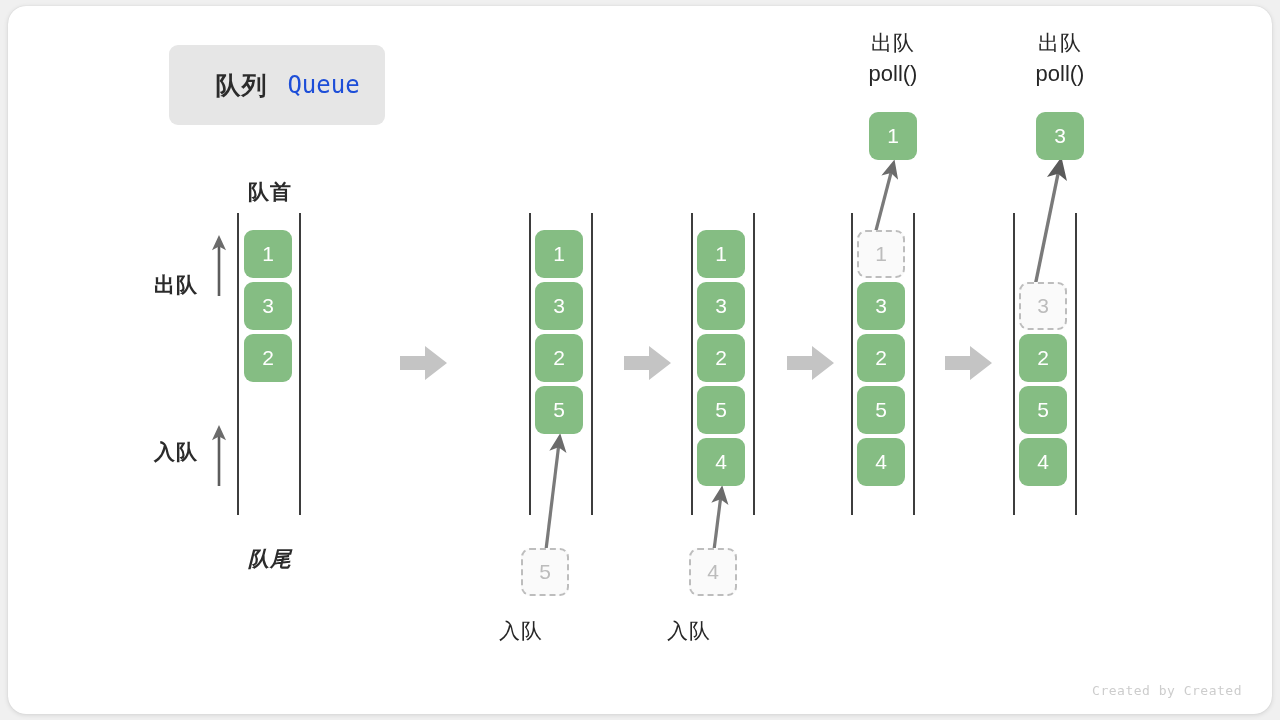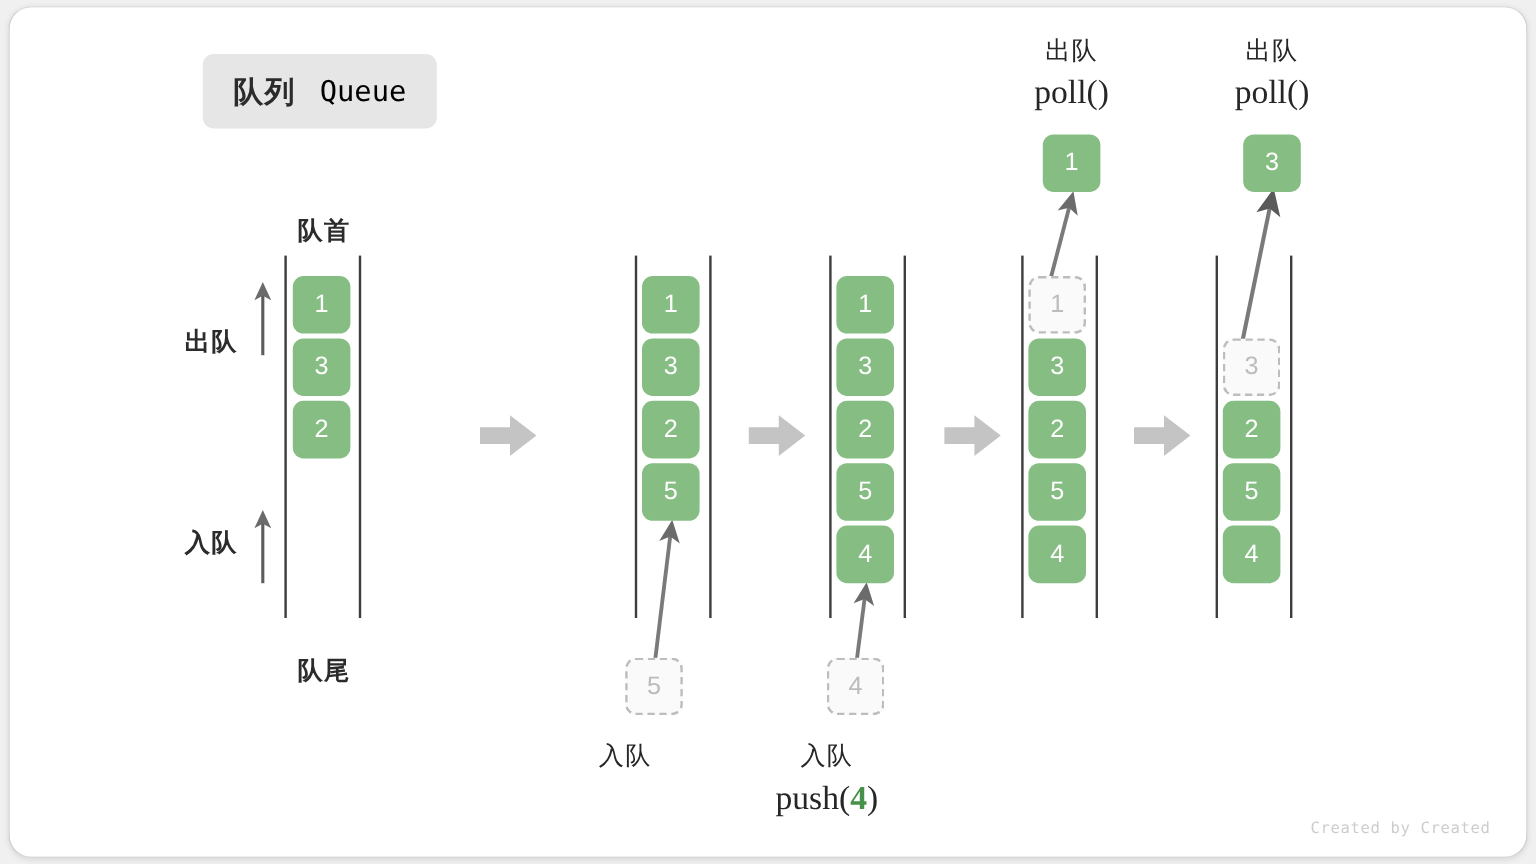--- a/index.html
+++ b/index.html
@@ -24,37 +24,38 @@
     box-shadow: 0 1px 5px rgba(0,0,0,0.12), 0 0 1px rgba(0,0,0,0.15);
     overflow: hidden;
   }
   .abs { position: absolute; }
 
   
   #title-badge {
     left: 161px;
     top: 39px;
     width: 195px;
-    height: 62px;
+    height: 80px;
     background: #e6e6e6;
     border-radius: 9px;
     display: flex;
     align-items: center;
     justify-content: center;
     gap: 20px;
+    padding-left: 21px;
   }
   #title-badge .cn {
     font-size: 25px;
     font-weight: bold;
     color: #2b2b2b;
     letter-spacing: 1px;
   }
   #title-badge .en {
     font-size: 24px;
-    color: #000000;
+    color: #1d4ed8;
     font-family: "DejaVu Sans Mono", "Liberation Mono", monospace;
   }
 
   
   .col { top: 0; left: 0; }
   .rail {
     position: absolute;
     width: 2px;
     background: #3d3d3d;
     top: 207px;
@@ -98,23 +99,23 @@
   .op-label {
     text-align: center;
     line-height: 1.42;
   }
   .op-label .cn {
     font-size: 21px;
     color: #262626;
     letter-spacing: 1px;
   }
   .op-label .code {
-    font-size: 28px;
+    font-size: 22px;
     color: #262626;
-    font-family: Liberation Serif, serif;
+    font-family: Liberation Sans, sans-serif;
   }
   .op-label .code .num { color: #46924a; font-weight: bold; }
 
   #credit {
     right: 30px;
     bottom: 16px;
     font-size: 13px;
     color: #cdcdcd;
     font-family: "DejaVu Sans Mono", "Liberation Mono", monospace;
     letter-spacing: 0.5px;
@@ -172,21 +173,21 @@
     <div class="abs side-label" style="left:118px; top:265px; width:72px;">出队</div>
     <div class="abs side-label" style="left:118px; top:432px; width:72px;">入队</div>
 
     <div class="abs rail" style="left:229px;"></div>
     <div class="abs rail" style="left:291px;"></div>
 
     <div class="abs cell filled" style="left:236px; top:224px;">1</div>
     <div class="abs cell filled" style="left:236px; top:276px;">3</div>
     <div class="abs cell filled" style="left:236px; top:328px;">2</div>
 
-    <div class="abs hdr-label" style="left:198px; top:539px; width:128px;">队尾</div>
+    <div class="abs hdr-label" style="left:198px; top:539px; width:128px;font-style:italic;">队尾</div>
   </div>
 
   <div class="abs col">
     <div class="abs rail" style="left:521px;"></div>
     <div class="abs rail" style="left:583px;"></div>
 
     <div class="abs cell filled" style="left:527px; top:224px;">1</div>
     <div class="abs cell filled" style="left:527px; top:276px;">3</div>
     <div class="abs cell filled" style="left:527px; top:328px;">2</div>
     <div class="abs cell filled" style="left:527px; top:380px;">5</div>
@@ -205,21 +206,20 @@
     <div class="abs cell filled" style="left:689px; top:224px;">1</div>
     <div class="abs cell filled" style="left:689px; top:276px;">3</div>
     <div class="abs cell filled" style="left:689px; top:328px;">2</div>
     <div class="abs cell filled" style="left:689px; top:380px;">5</div>
     <div class="abs cell filled" style="left:689px; top:432px;">4</div>
 
     <div class="abs cell ghost" style="left:681px; top:542px;">4</div>
 
     <div class="abs op-label" style="left:596px; top:610px; width:170px;">
       <div class="cn">入队</div>
-      <div class="code"><span>push(</span><span class="num">4</span><span>)</span></div>
     </div>
   </div>
 
   <div class="abs col">
     <div class="abs op-label" style="left:795px; top:22px; width:180px;">
       <div class="cn">出队</div>
       <div class="code">poll()</div>
     </div>
 
     <div class="abs cell filled" style="left:861px; top:106px;">1</div>

